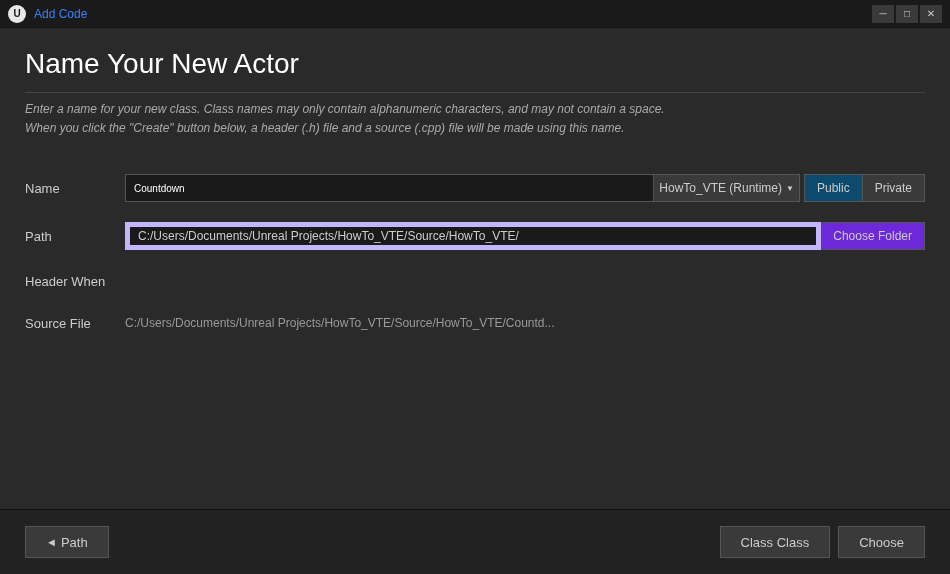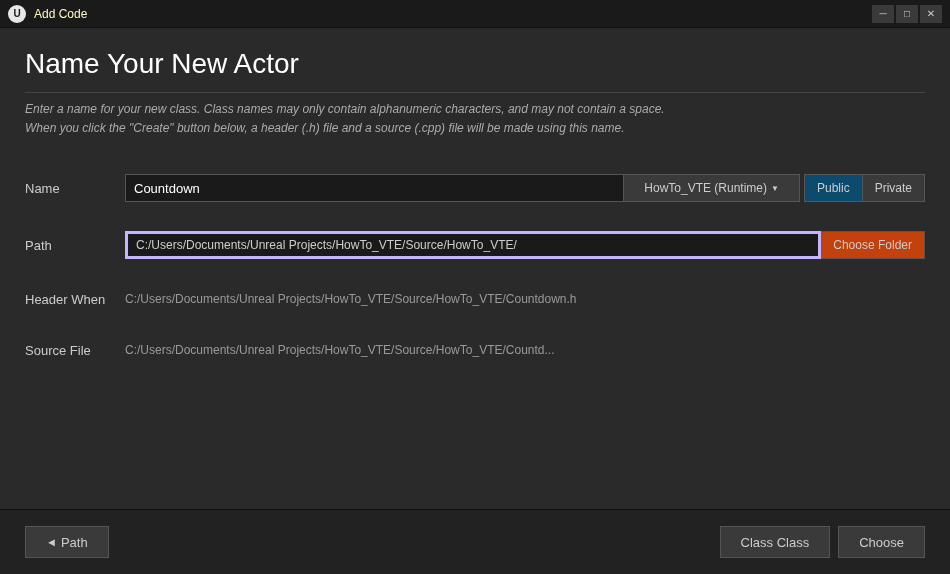--- a/index.html
+++ b/index.html
@@ -41,21 +41,21 @@
       border-radius: 50%;
       display: flex;
       align-items: center;
       justify-content: center;
       font-size: 10px;
       font-weight: bold;
       color: #1a1a1a;
     }
 
     .title-bar-text {
-      color: #fef9c3;
+      color: #3b82f6;
       font-size: 12px;
     }
 
     .title-bar-controls {
       display: flex;
       gap: 2px;
     }
 
     .title-btn {
       width: 22px;
@@ -87,21 +87,21 @@
       color: #aaaaaa;
       font-size: 12px;
       line-height: 1.6;
       margin-bottom: 28px;
       font-style: italic;
     }
 
     .form-container {
       display: flex;
       flex-direction: column;
-      gap: 13px;
+      gap: 4px;
       justify-content: space-between;
     }
 
     .form-row {
       display: flex;
       align-items: center;
       padding: 8px 0;
       min-height: 38px;
     }
 
@@ -125,31 +125,31 @@
       flex: 1;
     }
 
     .name-input {
       flex: 1;
       height: 28px;
       background: #1a1a1a;
       border: 1px solid #555;
       color: #ffffff;
       padding: 0 8px;
-      font-size: 13px;
+      font-size: 10px;
       outline: none;
     }
 
     .runtime-dropdown {
       height: 28px;
       background: #3a3a3a;
       border: 1px solid #555;
       border-left: none;
       color: #cccccc;
-      padding: 0 20px;
+      padding: 0 5px;
       font-size: 12px;
       cursor: pointer;
       display: flex;
       align-items: center;
       gap: 4px;
       white-space: nowrap;
     }
 
     .dropdown-arrow {
       font-size: 8px;
@@ -182,31 +182,31 @@
       display: flex;
       align-items: center;
       flex: 1;
       gap: 0;
     }
 
     .path-input {
       flex: 1;
       height: 28px;
       background: #1a1a1a;
-      border: 3px solid #c4b5fd;
+      border: 5px solid #c4b5fd;
       color: #cccccc;
       padding: 0 8px;
       font-size: 12px;
       outline: none;
     }
 
     .choose-folder-btn {
       height: 28px;
       padding: 0 12px;
-      background: #c2410c;
+      background: #6d28d9;
       border: 1px solid #555;
       border-left: none;
       color: #cccccc;
       font-size: 12px;
       cursor: pointer;
       white-space: nowrap;
     }
 
     .footer {
       position: absolute;
@@ -296,21 +296,20 @@
     <div class="form-row">
       <div class="form-label">Path</div>
       <div class="path-row">
         <input class="path-input" type="text" value="C:/Users/Documents/Unreal Projects/HowTo_VTE/Source/HowTo_VTE/" style="">
         <button class="choose-folder-btn">Choose Folder</button>
       </div>
     </div>
 
     <div class="form-row">
       <div class="form-label">Header When</div>
-      <div class="form-value">C:/Users/Documents/Unreal Projects/HowTo_VTE/Source/HowTo_VTE/Countdown.h</div>
     </div>
 
     <div class="form-row">
       <div class="form-label">Source File</div>
       <div class="form-value">C:/Users/Documents/Unreal Projects/HowTo_VTE/Source/HowTo_VTE/Countd...</div>
     </div>
 
   </div>
 </div>
 

